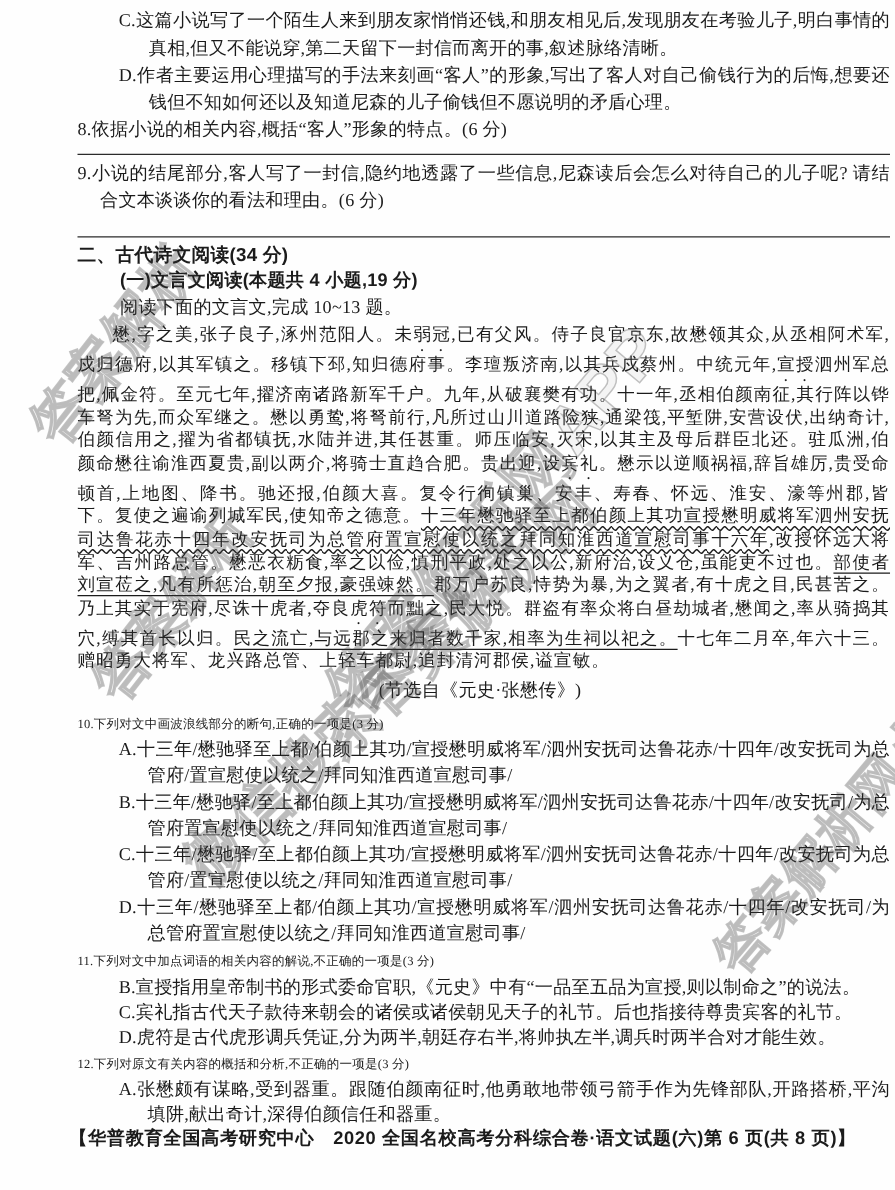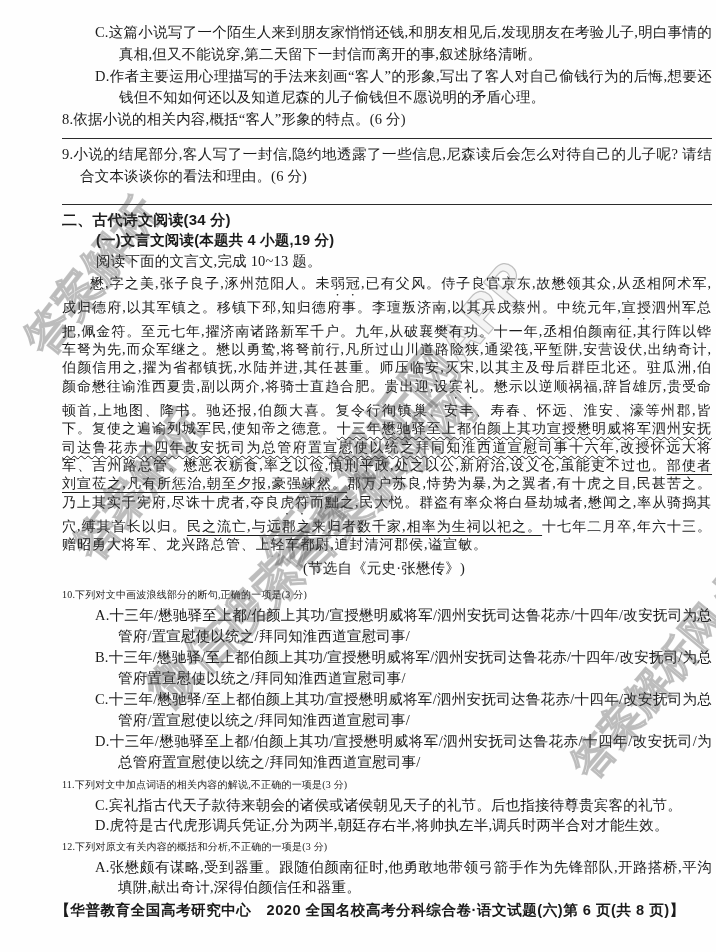--- a/index.html
+++ b/index.html
@@ -6,21 +6,21 @@
   html,body { margin:0; padding:0; }
   body {
     width:716px; height:952px;
     background:#fefefe;
     font-family:"Liberation Serif","DejaVu Serif",serif;
     color:#1b1b1b;
     position:relative;
     overflow:hidden;
     letter-spacing:0.2px;
   }
-  .content { position:absolute; left:62px; top:22px; width:650px; }
+  .content { position:absolute; left:62px; top:7px; width:650px; }
 
   .opt-top { padding-left:57px; text-indent:-24px; font-size:14.5px; line-height:21.8px; text-align:justify; }
   .stem-plain { font-size:14.5px; line-height:21.8px; }
   .stem-hang { padding-left:18px; text-indent:-18px; font-size:14.5px; line-height:21.8px; text-align:justify; }
 
   .rule { border:none; border-top:1.8px solid #2b2b2b; margin:0; }
   .rule-1 { margin-top:7px; }
   .rule-2 { margin-top:16px; }
 
   .sec-heading { font-weight:bold; font-size:15px; line-height:21px; margin-top:4px; font-family:"Liberation Sans","DejaVu Sans",sans-serif; }
@@ -95,20 +95,21 @@
   <div class="q10-stem">10.下列对文中画波浪线部分的断句,正确的一项是(3 分)</div>
   <div>
       <div class="opt-q10">A.十三年/懋驰驿至上都/伯颜上其功/宣授懋明威将军/泗州安抚司达鲁花赤/十四年/改安抚司为总管府/置宣慰使以统之/拜同知淮西道宣慰司事/</div>
       <div class="opt-q10">B.十三年/懋驰驿/至上都伯颜上其功/宣授懋明威将军/泗州安抚司达鲁花赤/十四年/改安抚司/为总管府置宣慰使以统之/拜同知淮西道宣慰司事/</div>
       <div class="opt-q10">C.十三年/懋驰驿/至上都伯颜上其功/宣授懋明威将军/泗州安抚司达鲁花赤/十四年/改安抚司为总管府/置宣慰使以统之/拜同知淮西道宣慰司事/</div>
       <div class="opt-q10">D.十三年/懋驰驿至上都/伯颜上其功/宣授懋明威将军/泗州安抚司达鲁花赤/十四年/改安抚司/为总管府置宣慰使以统之/拜同知淮西道宣慰司事/</div>
     </div>
 
   <div class="q11-stem">11.下列对文中加点词语的相关内容的解说,不正确的一项是(3 分)</div>
   <div>
+      <div class="opt-q11">B.宣授指用皇帝制书的形式委命官职,《元史》中有“一品至五品为宣授,则以制命之”的说法。</div>
       <div class="opt-q11">C.宾礼指古代天子款待来朝会的诸侯或诸侯朝见天子的礼节。后也指接待尊贵宾客的礼节。</div>
       <div class="opt-q11">D.虎符是古代虎形调兵凭证,分为两半,朝廷存右半,将帅执左半,调兵时两半合对才能生效。</div>
     </div>
 
   <div class="q12-stem">12.下列对原文有关内容的概括和分析,不正确的一项是(3 分)</div>
   <div>
       <div class="opt-q12">A.张懋颇有谋略,受到器重。跟随伯颜南征时,他勇敢地带领弓箭手作为先锋部队,开路搭桥,平沟填阱,献出奇计,深得伯颜信任和器重。</div>
     </div>
 
 </div>

